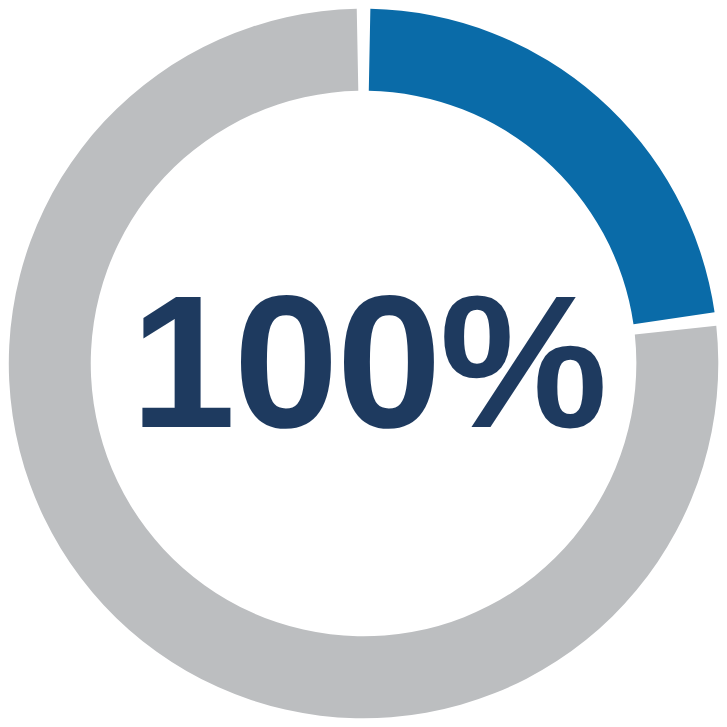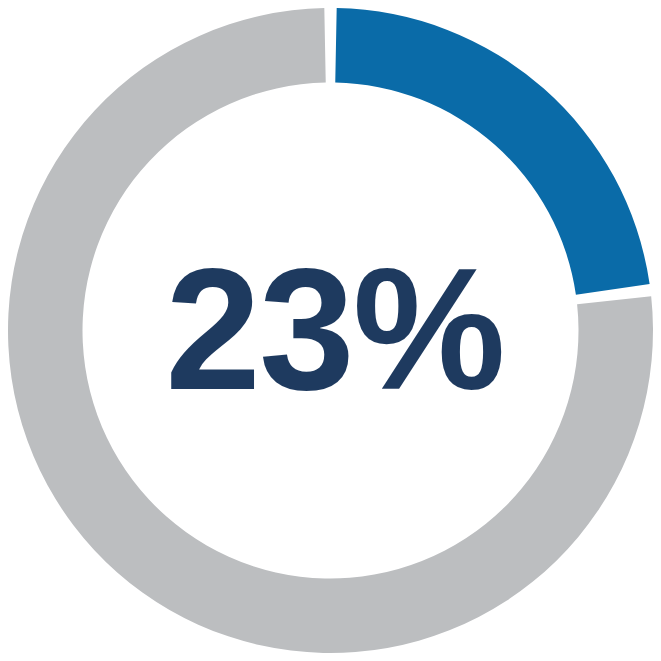--- a/index.html
+++ b/index.html
@@ -58,16 +58,16 @@
   <svg id="donut-svg" viewBox="0 0 661 661" xmlns="http://www.w3.org/2000/svg">
 
     <rect x="0" y="0" width="661" height="661" fill="#ffffff"></rect>
 
     <path id="slice-remaining" fill-rule="evenodd" d="M 651.17 296.23 A 322.5 322.5 0 1 1 324.31 8.06 L 325.74 82.55 A 248 248 0 1 0 577.10 304.15 Z" fill="#bcbec0"></path>
 
     <path id="slice-completed" fill-rule="evenodd" d="M 336.69 8.06 A 322.5 322.5 0 0 1 649.62 283.95 L 575.90 294.70 A 248 248 0 0 0 335.26 82.55 Z" fill="#0a6ba8"></path>
   </svg>
 
   <div id="center-label">
-    <span id="center-value">23%</span>
+    <span id="center-value">100%</span>
   </div>
 
 </div>
 
 </body></html>

